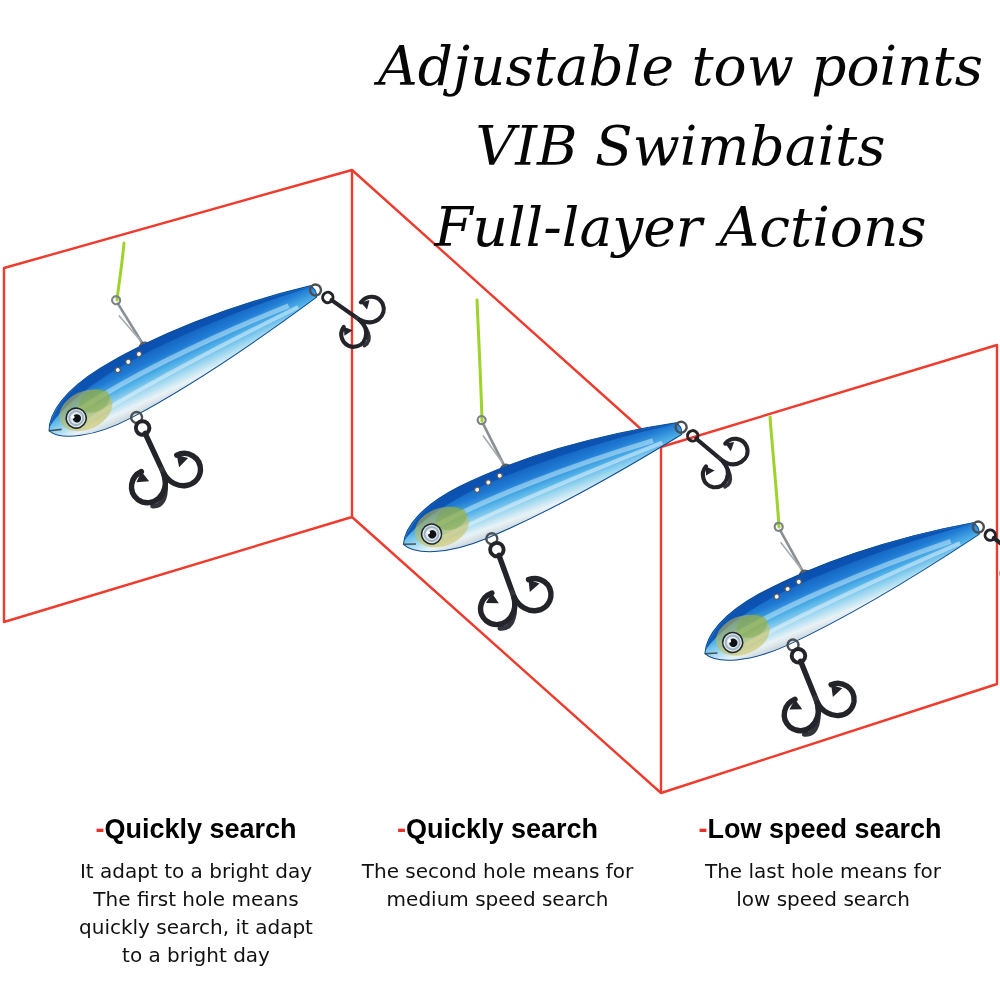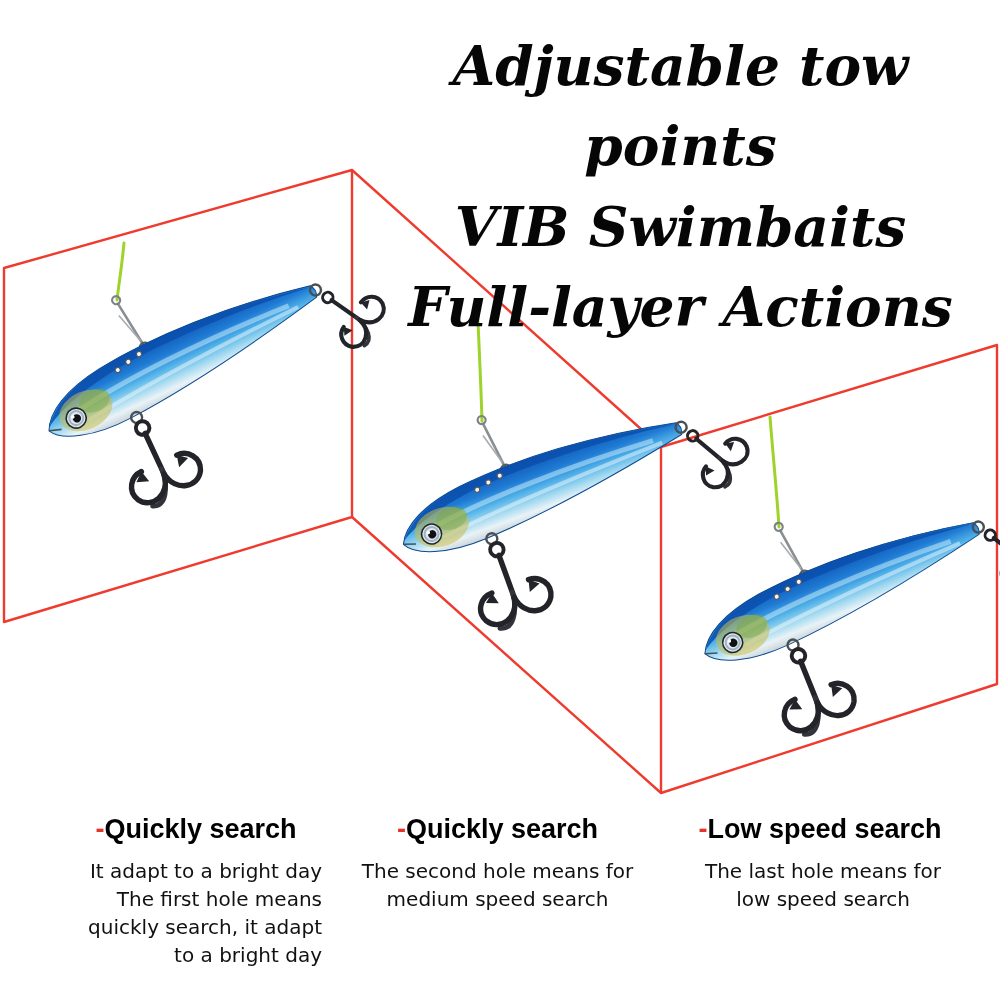--- a/index.html
+++ b/index.html
@@ -4,29 +4,29 @@
 <style>
   html,body{margin:0;padding:0;background:#ffffff;}
   .stage{
     position:relative;width:1000px;height:1000px;background:#ffffff;
     overflow:hidden;font-family:"Liberation Sans","DejaVu Sans",sans-serif;color:#0a0a0a;
   }
   .scene{position:absolute;left:0;top:0;width:1000px;height:1000px;}
   .headline{
     position:absolute;left:368px;top:26px;width:625px;text-align:center;
     font-family:"DejaVu Serif","Liberation Serif",serif;
-    font-style:italic;font-weight:bold;font-size:55px;line-height:1.46;color:#060606;
+    font-style:italic;font-weight:normal;font-size:55px;line-height:1.46;color:#060606;
     letter-spacing:0px;
   }
   .caption{position:absolute;text-align:center;}
   .caption-label{font-size:27px;font-weight:bold;color:#000;white-space:nowrap;}
   .caption-label .dash{color:#e8332a;}
   .caption-desc{font-size:20px;line-height:1.4;color:#111;margin:12px auto 0;font-family:"DejaVu Sans","Liberation Sans",sans-serif;}
   .caption-1{left:50px;top:814px;width:292px;}
-  .caption-1 .caption-desc{max-width:252px;text-align:right;}
+  .caption-1 .caption-desc{max-width:252px;}
   .caption-2{left:350px;top:814px;width:295px;}
   .caption-2 .caption-desc{max-width:272px;}
   .caption-3{left:655px;top:814px;width:330px;}
   .caption-3 .caption-desc{max-width:242px;margin-left:47px;}
 </style>
 </head>
 <body>
 
 <div class="stage">
 

